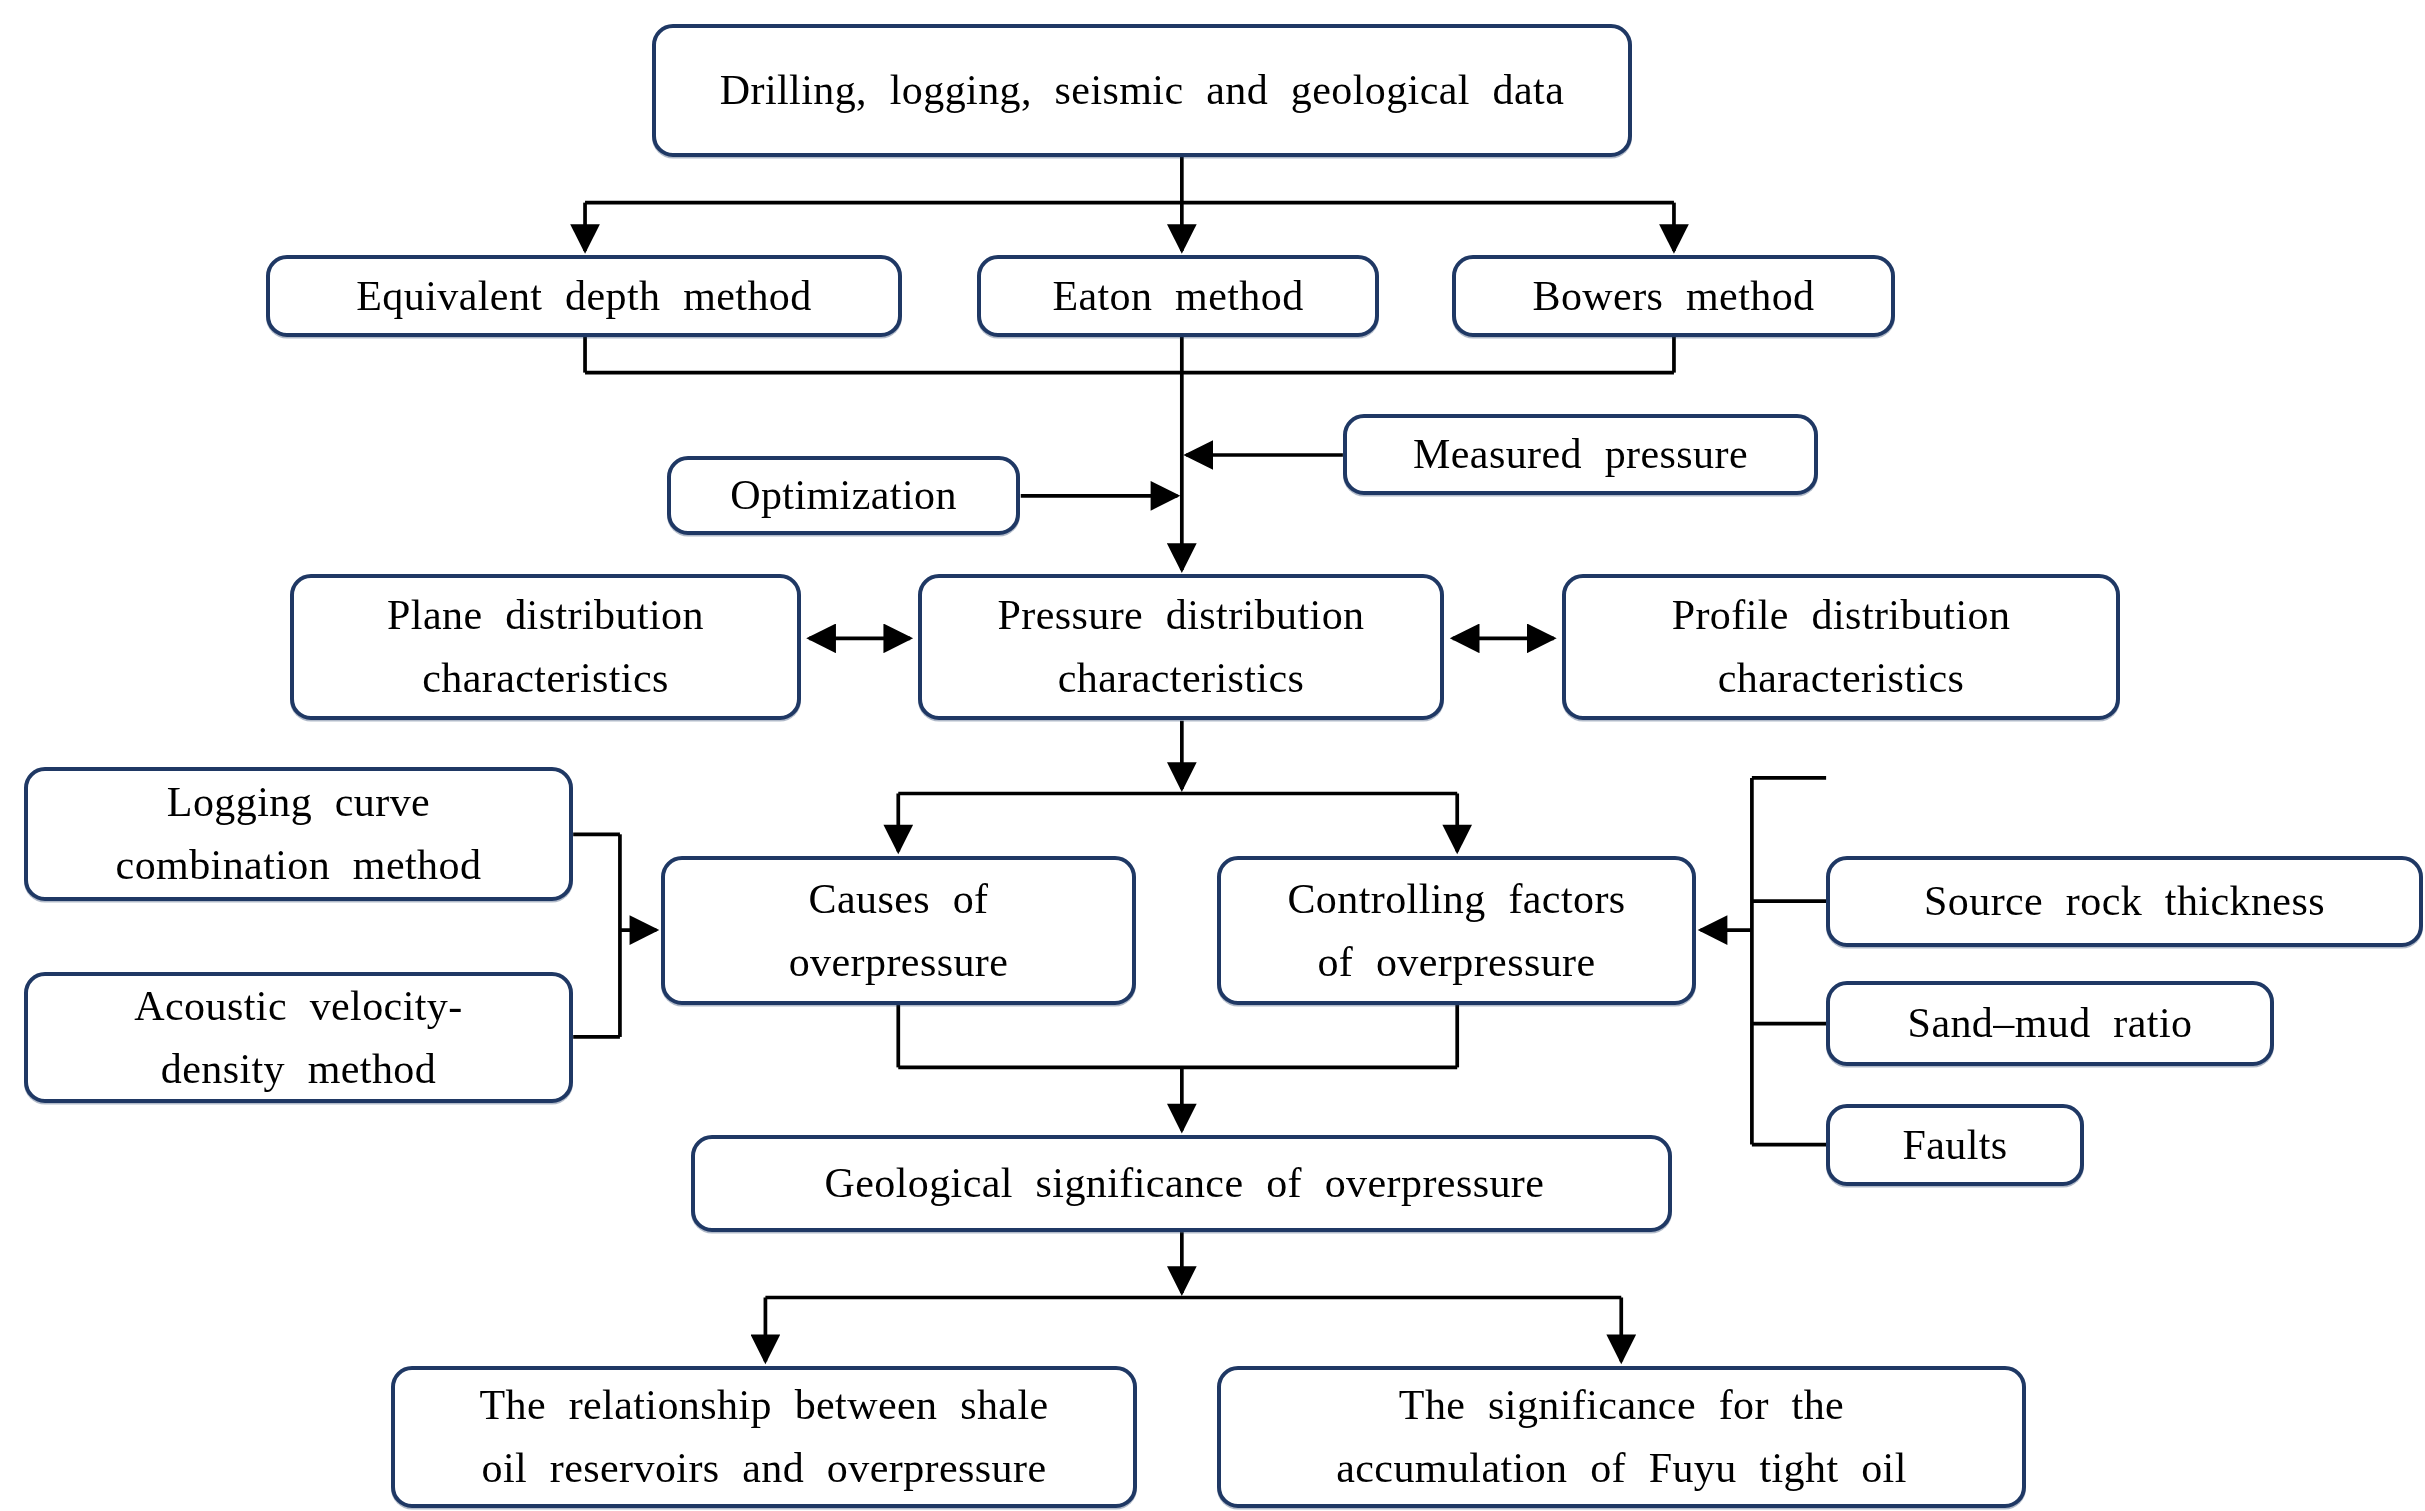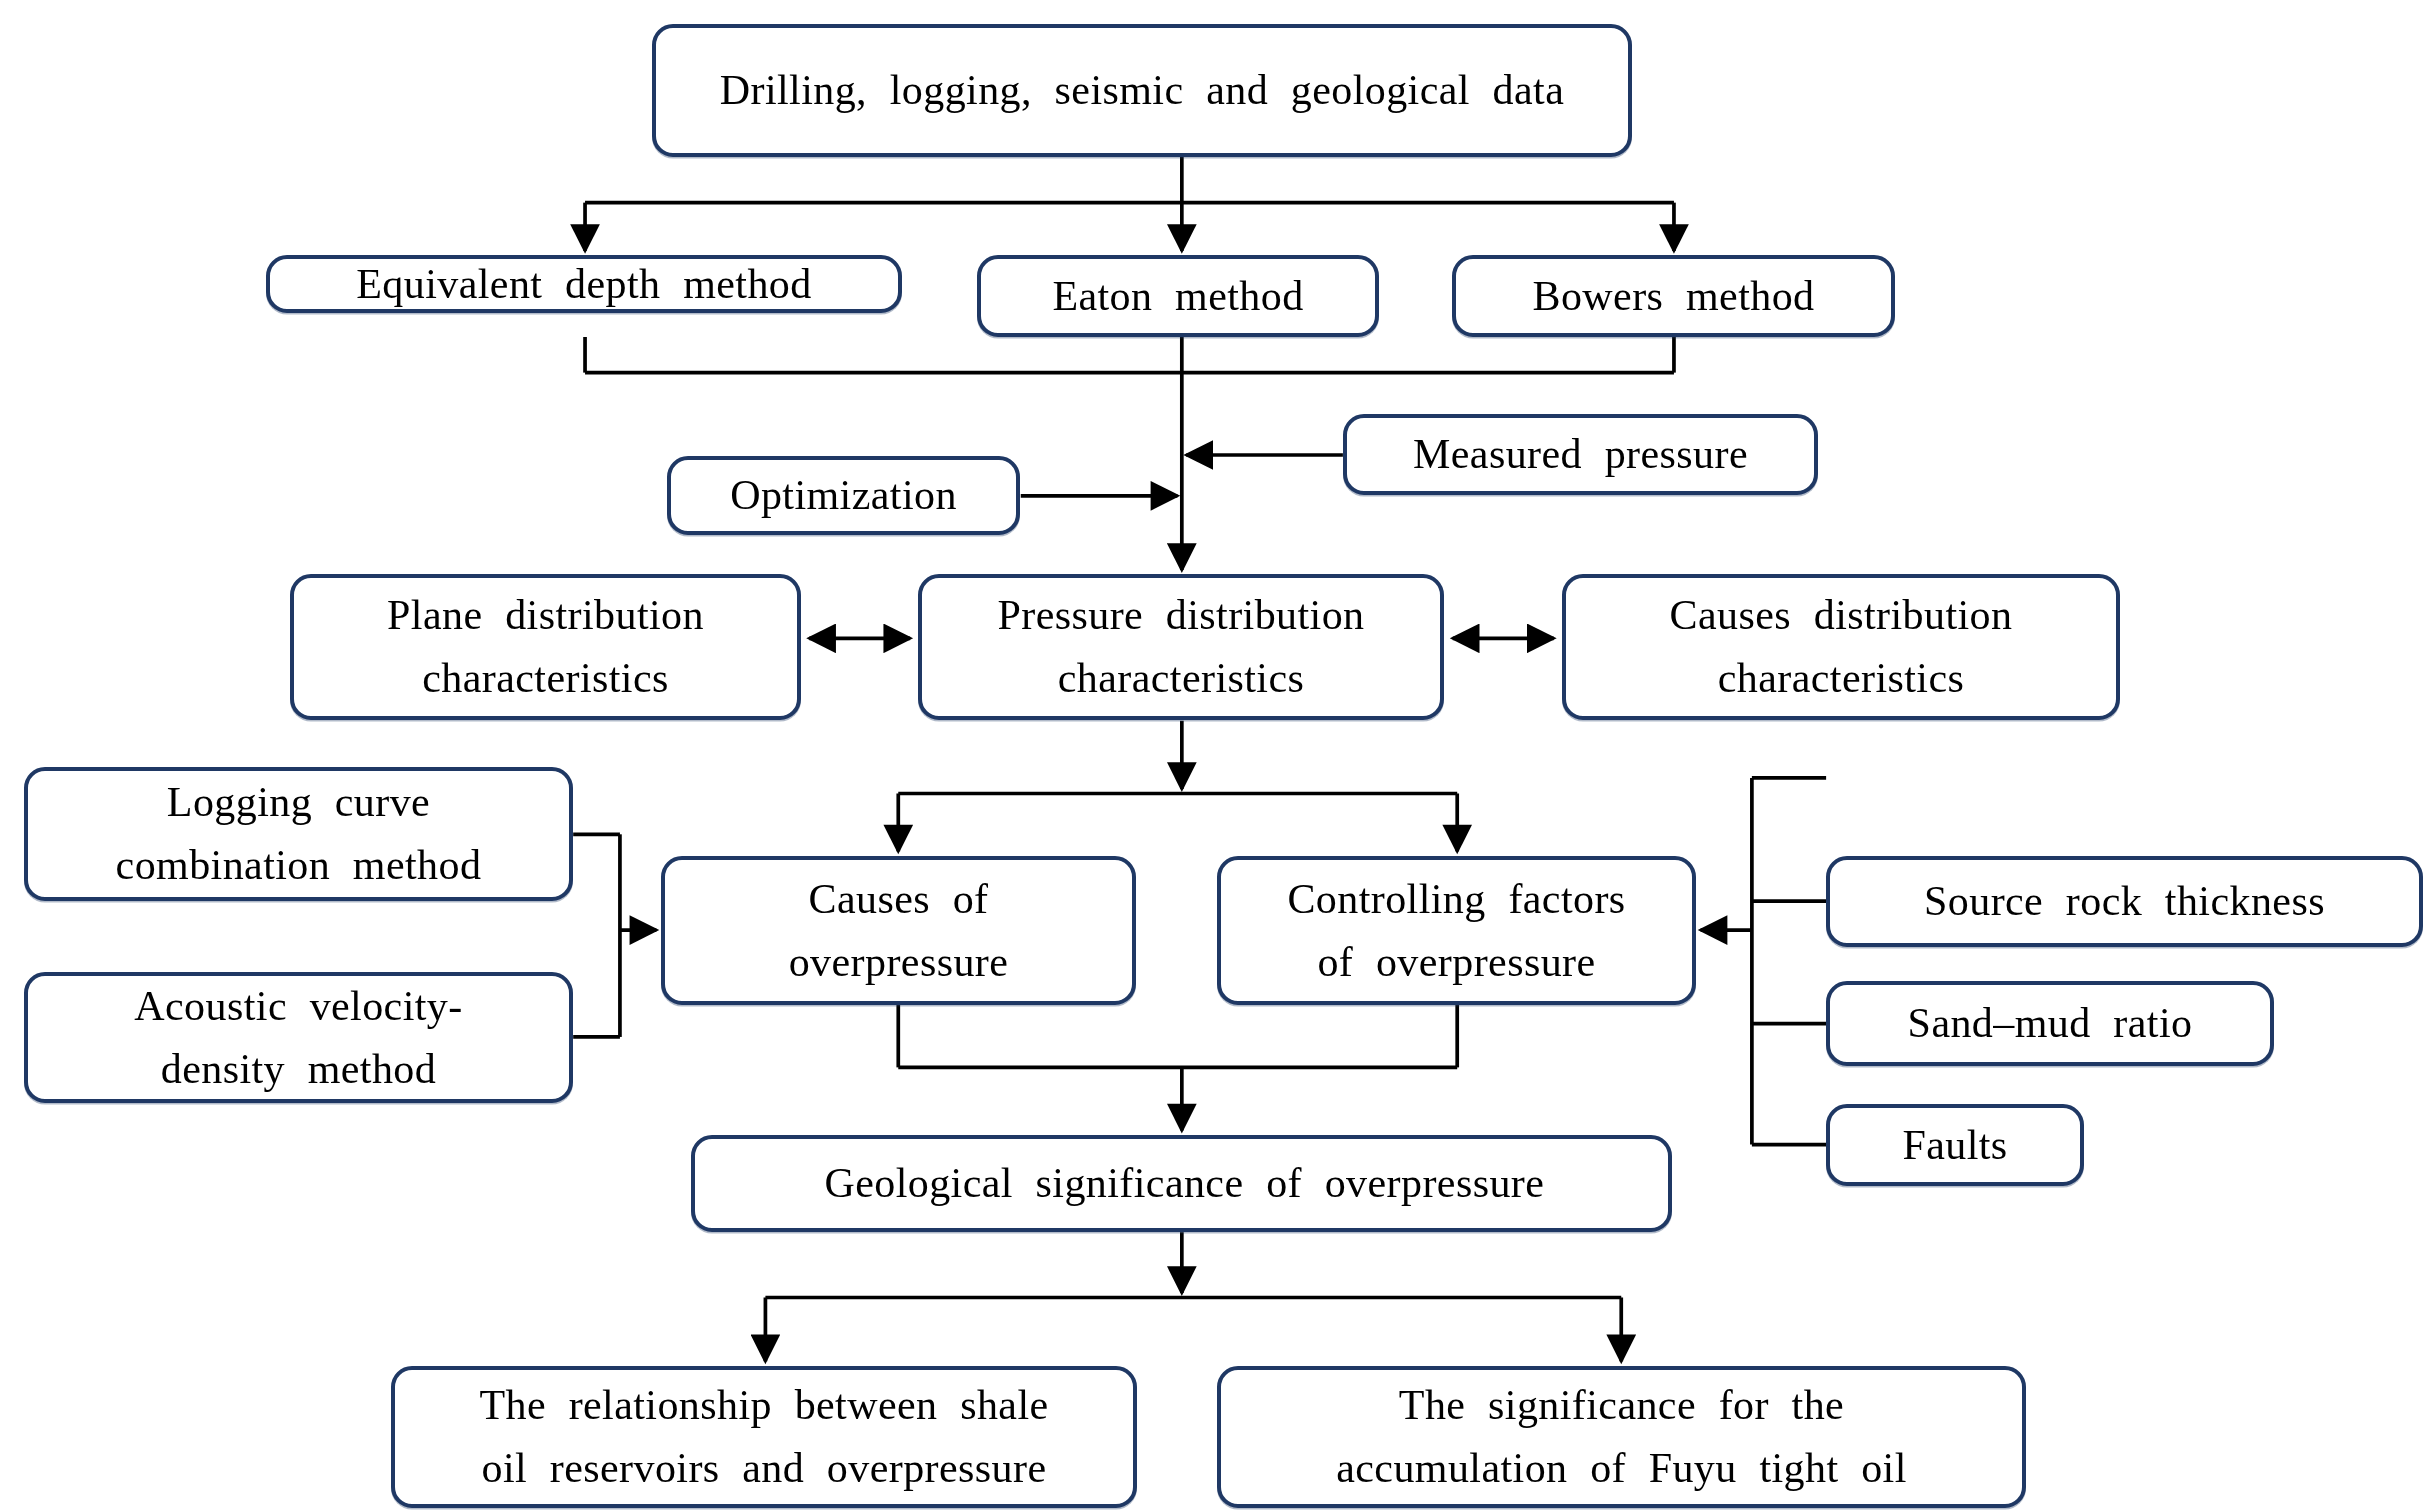--- a/index.html
+++ b/index.html
@@ -108,21 +108,21 @@
     <path class="line" d="M2360 1214 L2460 1214"></path>
     <path class="line" d="M2360 1379 L2460 1379"></path>
     <path class="line" d="M2360 1542 L2460 1542"></path>
     <path class="line" d="M2360 1253 L2291 1253" marker-end="url(#ah)"></path>
   </svg>
 
   <div class="node" style="left:652px; top:24px; width:980px; height:133px;">
     <span class="label">Drilling, logging, seismic and geological data</span>
   </div>
 
-  <div class="node" style="left:266px; top:255px; width:636px; height:58px;">
+  <div class="node" style="left:266px; top:255px; width:636px; height:82px;">
     <span class="label">Equivalent depth method</span>
   </div>
 
   <div class="node" style="left:977px; top:255px; width:402px; height:82px;">
     <span class="label">Eaton method</span>
   </div>
 
   <div class="node" style="left:1452px; top:255px; width:443px; height:82px;">
     <span class="label">Bowers method</span>
   </div>
@@ -139,21 +139,21 @@
     <span class="label">Plane distribution
 characteristics</span>
   </div>
 
   <div class="node" style="left:918px; top:574px; width:526px; height:146px;font-family:Liberation Serif, serif;">
     <span class="label">Pressure distribution
 characteristics</span>
   </div>
 
   <div class="node" style="left:1562px; top:574px; width:558px; height:146px;">
-    <span class="label">Causes distribution
+    <span class="label">Profile distribution
 characteristics</span>
   </div>
 
   <div class="node" style="left:24px; top:767px; width:549px; height:134px;">
     <span class="label">Logging curve
 combination method</span>
   </div>
 
   <div class="node" style="left:24px; top:972px; width:549px; height:131px;">
     <span class="label">Acoustic velocity-

